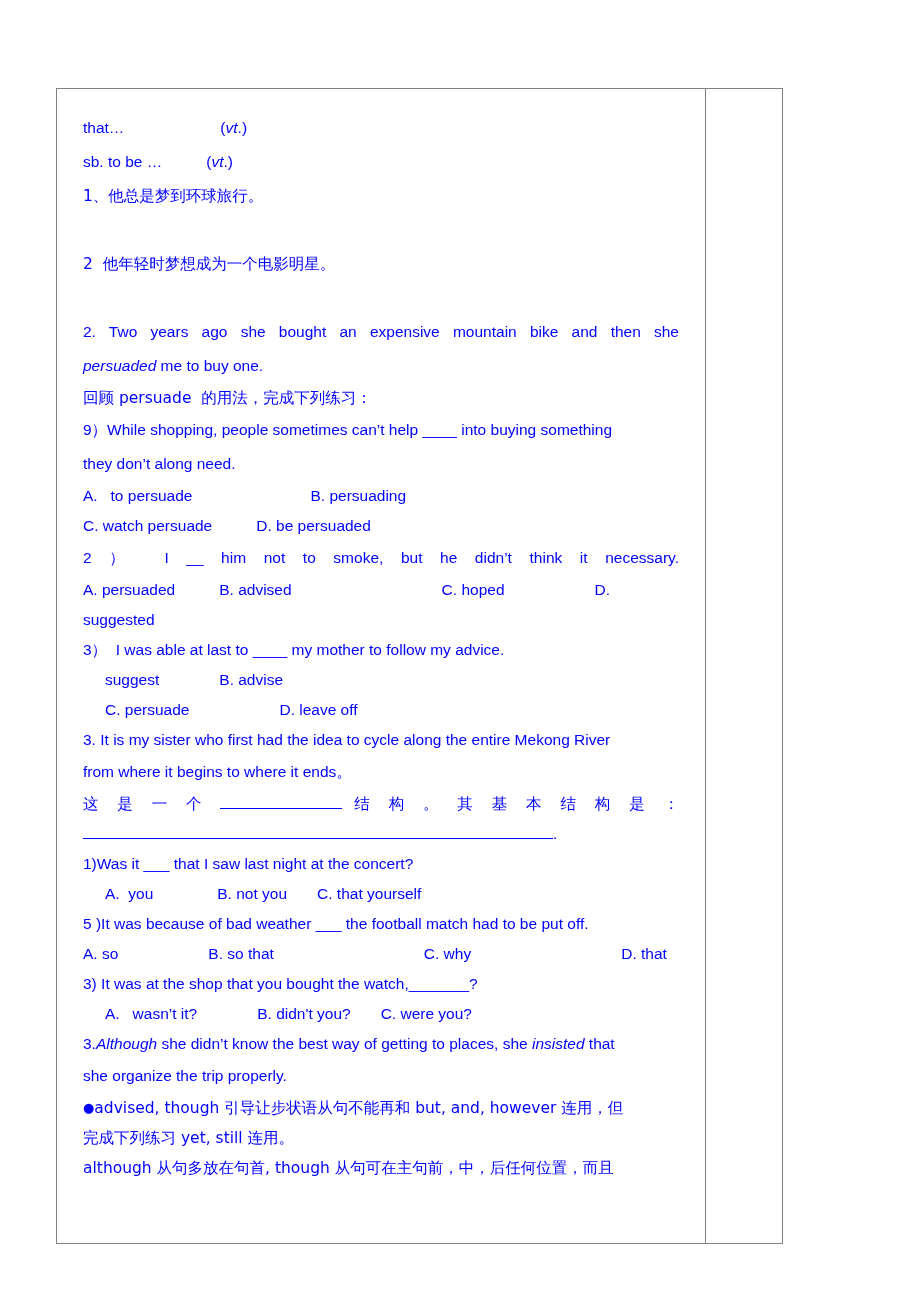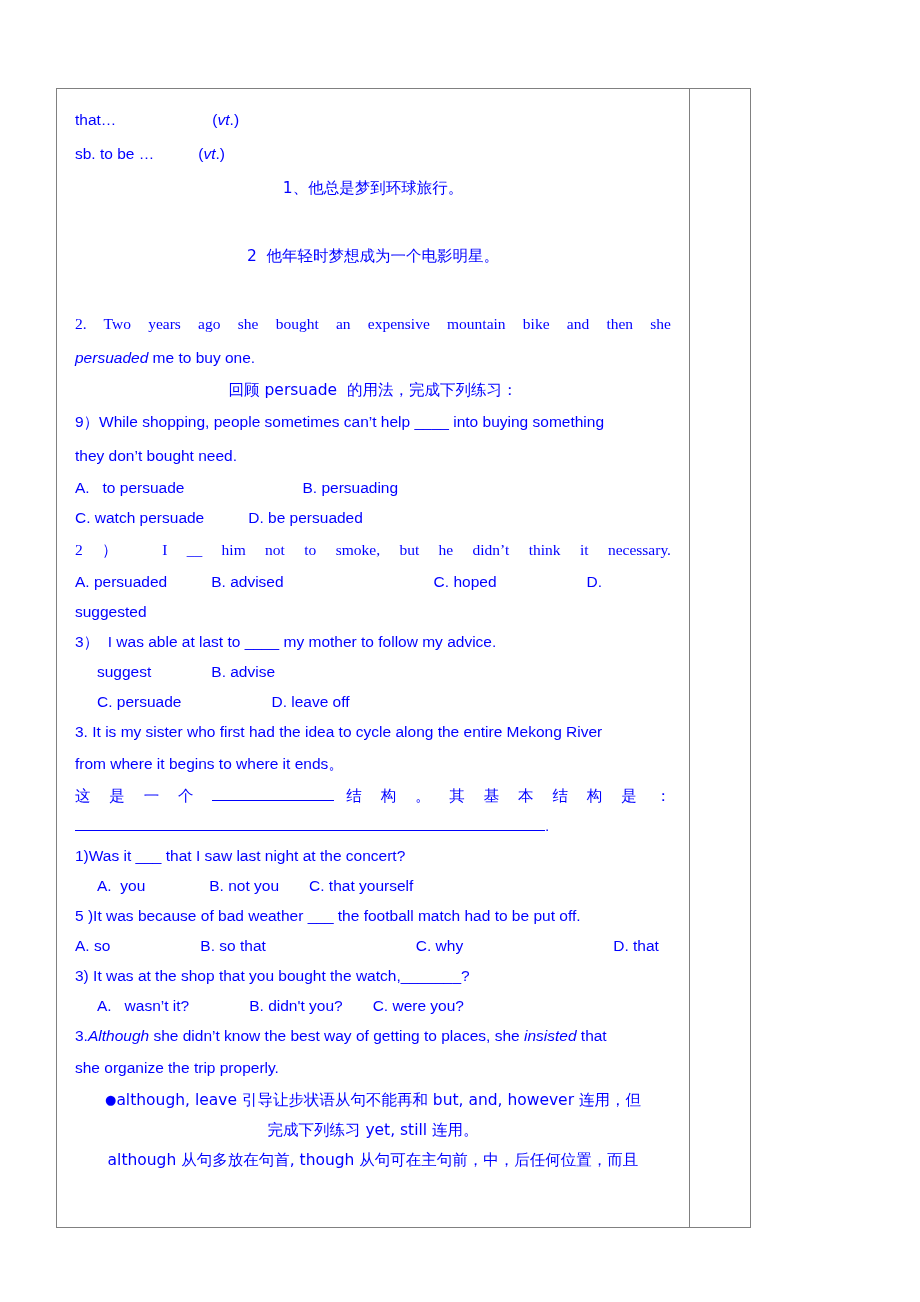--- a/index.html
+++ b/index.html
@@ -27,21 +27,21 @@
     position: absolute;
     left: 56px;
     top: 88px;
     width: 662px;
     border-collapse: collapse;
     table-layout: fixed;
   }
   .ws-table td {
     border: 1px solid #808080;
     vertical-align: top;
-    padding: 8px;
+    padding: 16px;
   }
   .col-main { width: 616px; }
   .col-side { width: 44px; }
 
   .cell-body {
     padding: 6px 10px 4px 10px;
   }
   .side-body {
     padding: 6px 4px;
     min-height: 1110px;
@@ -51,26 +51,24 @@
   .ln {
     color: #0000FF;
     font-size: 15.5px;
     line-height: 34px;
     white-space: pre-wrap;
     word-wrap: break-word;
   }
   .ln.just {
     text-align: justify;
     text-align-last: justify;
-    font-family: Liberation Serif, serif;
   }
   .ln.cjk {
     font-family: "DejaVu Sans", "Liberation Sans", sans-serif;
     font-size: 15.5px;
-    text-align: center;
   }
   .ln.tight { line-height: 30px; }
   .spacer-md { height: 34px; }
 
   .it { font-style: italic; }
   .ul-long {
     display: inline-block;
     border-bottom: 1px solid #0000FF;
     width: 470px;
     vertical-align: baseline;
@@ -118,21 +116,21 @@
 
           <div class="spacer-md"></div>
 
           <div class="ln just">2. Two years ago she bought an expensive mountain bike and then she</div>
 
           <div class="ln"><span class="it">persuaded</span><span> me to buy one.</span></div>
 
           <div class="ln cjk tight">回顾 persuade  的用法，完成下列练习：</div>
 
           <div class="ln">9）While shopping, people sometimes can’t help ____ into buying something</div>
-          <div class="ln">they don’t bought need.</div>
+          <div class="ln">they don’t along need.</div>
 
           <div class="ln tight"><span>A.   to persuade</span><span class="gap-g"></span><span>B. persuading</span></div>
 
           <div class="ln tight"><span>C. watch persuade</span><span class="gap-d"></span><span>D. be persuaded</span></div>
 
           <div class="ln just">2  ）    I  __  him  not  to  smoke,  but  he  didn’t  think  it  necessary.</div>
 
           <div class="ln tight"><span>A. persuaded</span><span class="gap-d"></span><span>B. advised</span><span class="gap-e"></span><span>C. hoped</span><span class="gap-c"></span><span>D. suggested</span></div>
 
           <div class="ln tight">3）  I was able at last to ____ my mother to follow my advice.</div>
@@ -157,21 +155,21 @@
           <div class="ln tight"><span>A. so</span><span class="gap-c"></span><span>B. so that</span><span class="gap-e"></span><span>C. why</span><span class="gap-e"></span><span>D. that</span></div>
 
           <div class="ln tight">3) It was at the shop that you bought the watch,_______?</div>
 
           <div class="ln tight"><span class="gap-b"></span><span>A.   wasn’t it?</span><span class="gap-f"></span><span>B. didn't you?</span><span class="gap-h"></span><span>C. were you?</span></div>
 
           <div class="ln tight"><span>3.</span><span class="it">Although</span><span> she didn’t know the best way of getting to places, she </span><span class="it">insisted</span><span> that</span></div>
 
           <div class="ln">she organize the trip properly.</div>
 
-          <div class="ln cjk tight"><span class="bullet">●</span><span>although, leave 引导让步状语从句不能再和 but, and, however 连用，但</span></div>
+          <div class="ln cjk tight"><span class="bullet">●</span><span>advised, though 引导让步状语从句不能再和 but, and, however 连用，但</span></div>
 
           <div class="ln cjk tight">完成下列练习 yet, still 连用。</div>
 
           <div class="ln cjk tight">although 从句多放在句首, though 从句可在主句前，中，后任何位置，而且</div>
 
         </div>
       </td>
 
       <td class="col-side">
         <div class="side-body"></div>

